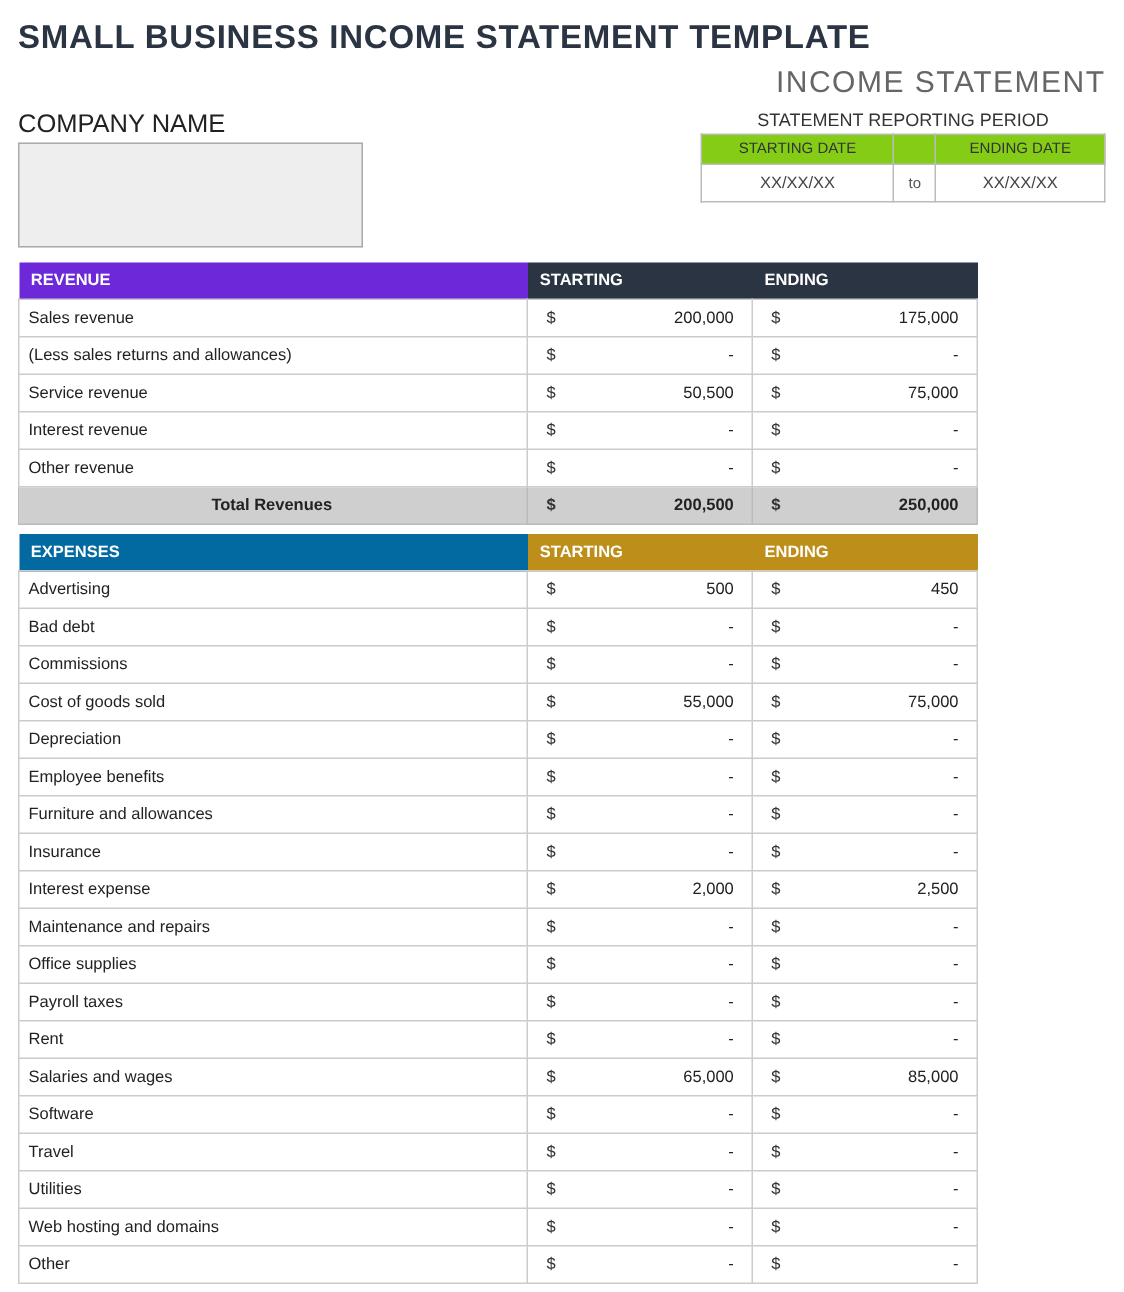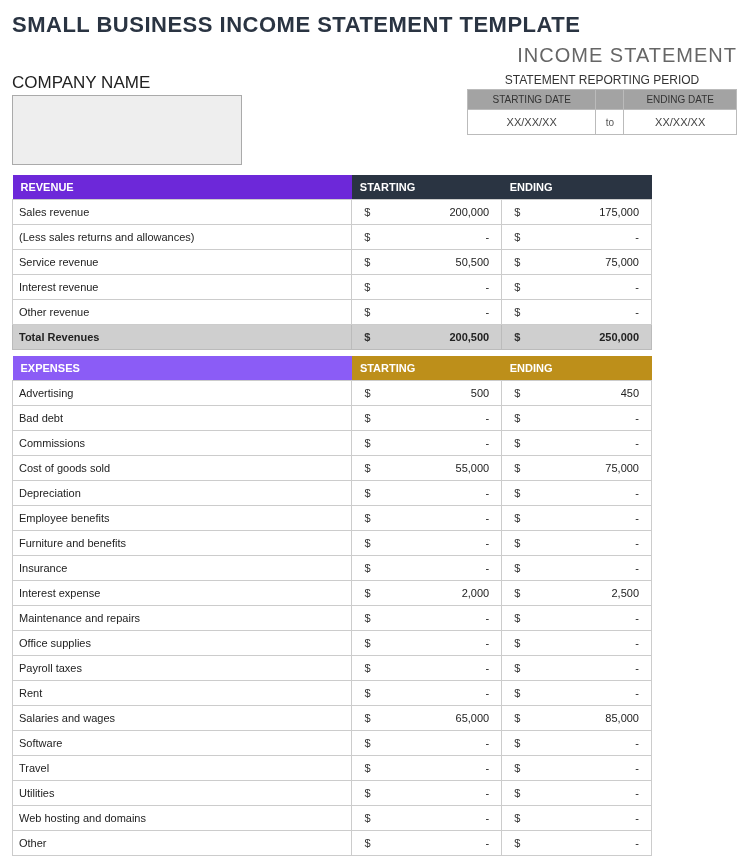--- a/index.html
+++ b/index.html
@@ -58,21 +58,21 @@
     margin-bottom: 2px;
   }
   .period-table {
     width: 100%;
     border-collapse: collapse;
     font-size: 11px;
     border: 1px solid #bbb;
   }
   .period-table th {
     border: 1px solid #bbb;
-    background: #a3a3a3;
+    background: #84cc16;
     font-weight: normal;
     padding: 4px;
     color: #333;
     font-size: 10px;
   }
   .period-table td {
     border: 1px solid #bbb;
     padding: 6px 4px;
     color: #444;
     font-size: 11px;
@@ -88,21 +88,21 @@
     margin-bottom: 2px;
   }
   table.data th.section-h {
     background: #6d28d9;
     color: #fff;
     text-align: left;
     padding: 6px 8px;
     font-size: 11px;
   }
   table.data th.section-h.exp {
-    background: #8b5cf6;
+    background: #0369a1;
     color: #fff;
   }
   table.data th.col-h {
     background: #2a3442;
     color: #fff;
     padding: 6px 8px;
     text-align: left;
     font-size: 11px;
   }
   table.data th.col-h.exp { background: #bd8f1a; }
@@ -123,21 +123,21 @@
     color: #222;
   }
   .amt .sym { color: #333; }
   .amt .val { text-align: right; }
 
   tr.total td {
     background: #cfcfcf;
     font-weight: bold;
     border: 1px solid #bbb;
   }
-  tr.total td.label { text-align: left; padding-right: 8px; margin-top: 20px; }
+  tr.total td.label { text-align: center; padding-right: 8px; margin-top: 20px; }
 </style>
 </head>
 <body>
 
 <div class="page-title">SMALL BUSINESS INCOME STATEMENT TEMPLATE</div>
 
 <div class="header-row">
   <div style="width:230px"></div>
   <div class="income-title">INCOME STATEMENT</div>
 </div>
@@ -375,21 +375,21 @@
             </div>
           </td>
           <td class="amt-wrap">
             <div class="amt">
               <span class="sym">$</span>
               <span class="val">-</span>
             </div>
           </td>
         </tr>
         <tr>
-          <td class="label">Furniture and benefits</td>
+          <td class="label">Furniture and allowances</td>
           <td class="amt-wrap">
             <div class="amt">
               <span class="sym">$</span>
               <span class="val">-</span>
             </div>
           </td>
           <td class="amt-wrap">
             <div class="amt">
               <span class="sym">$</span>
               <span class="val">-</span>

